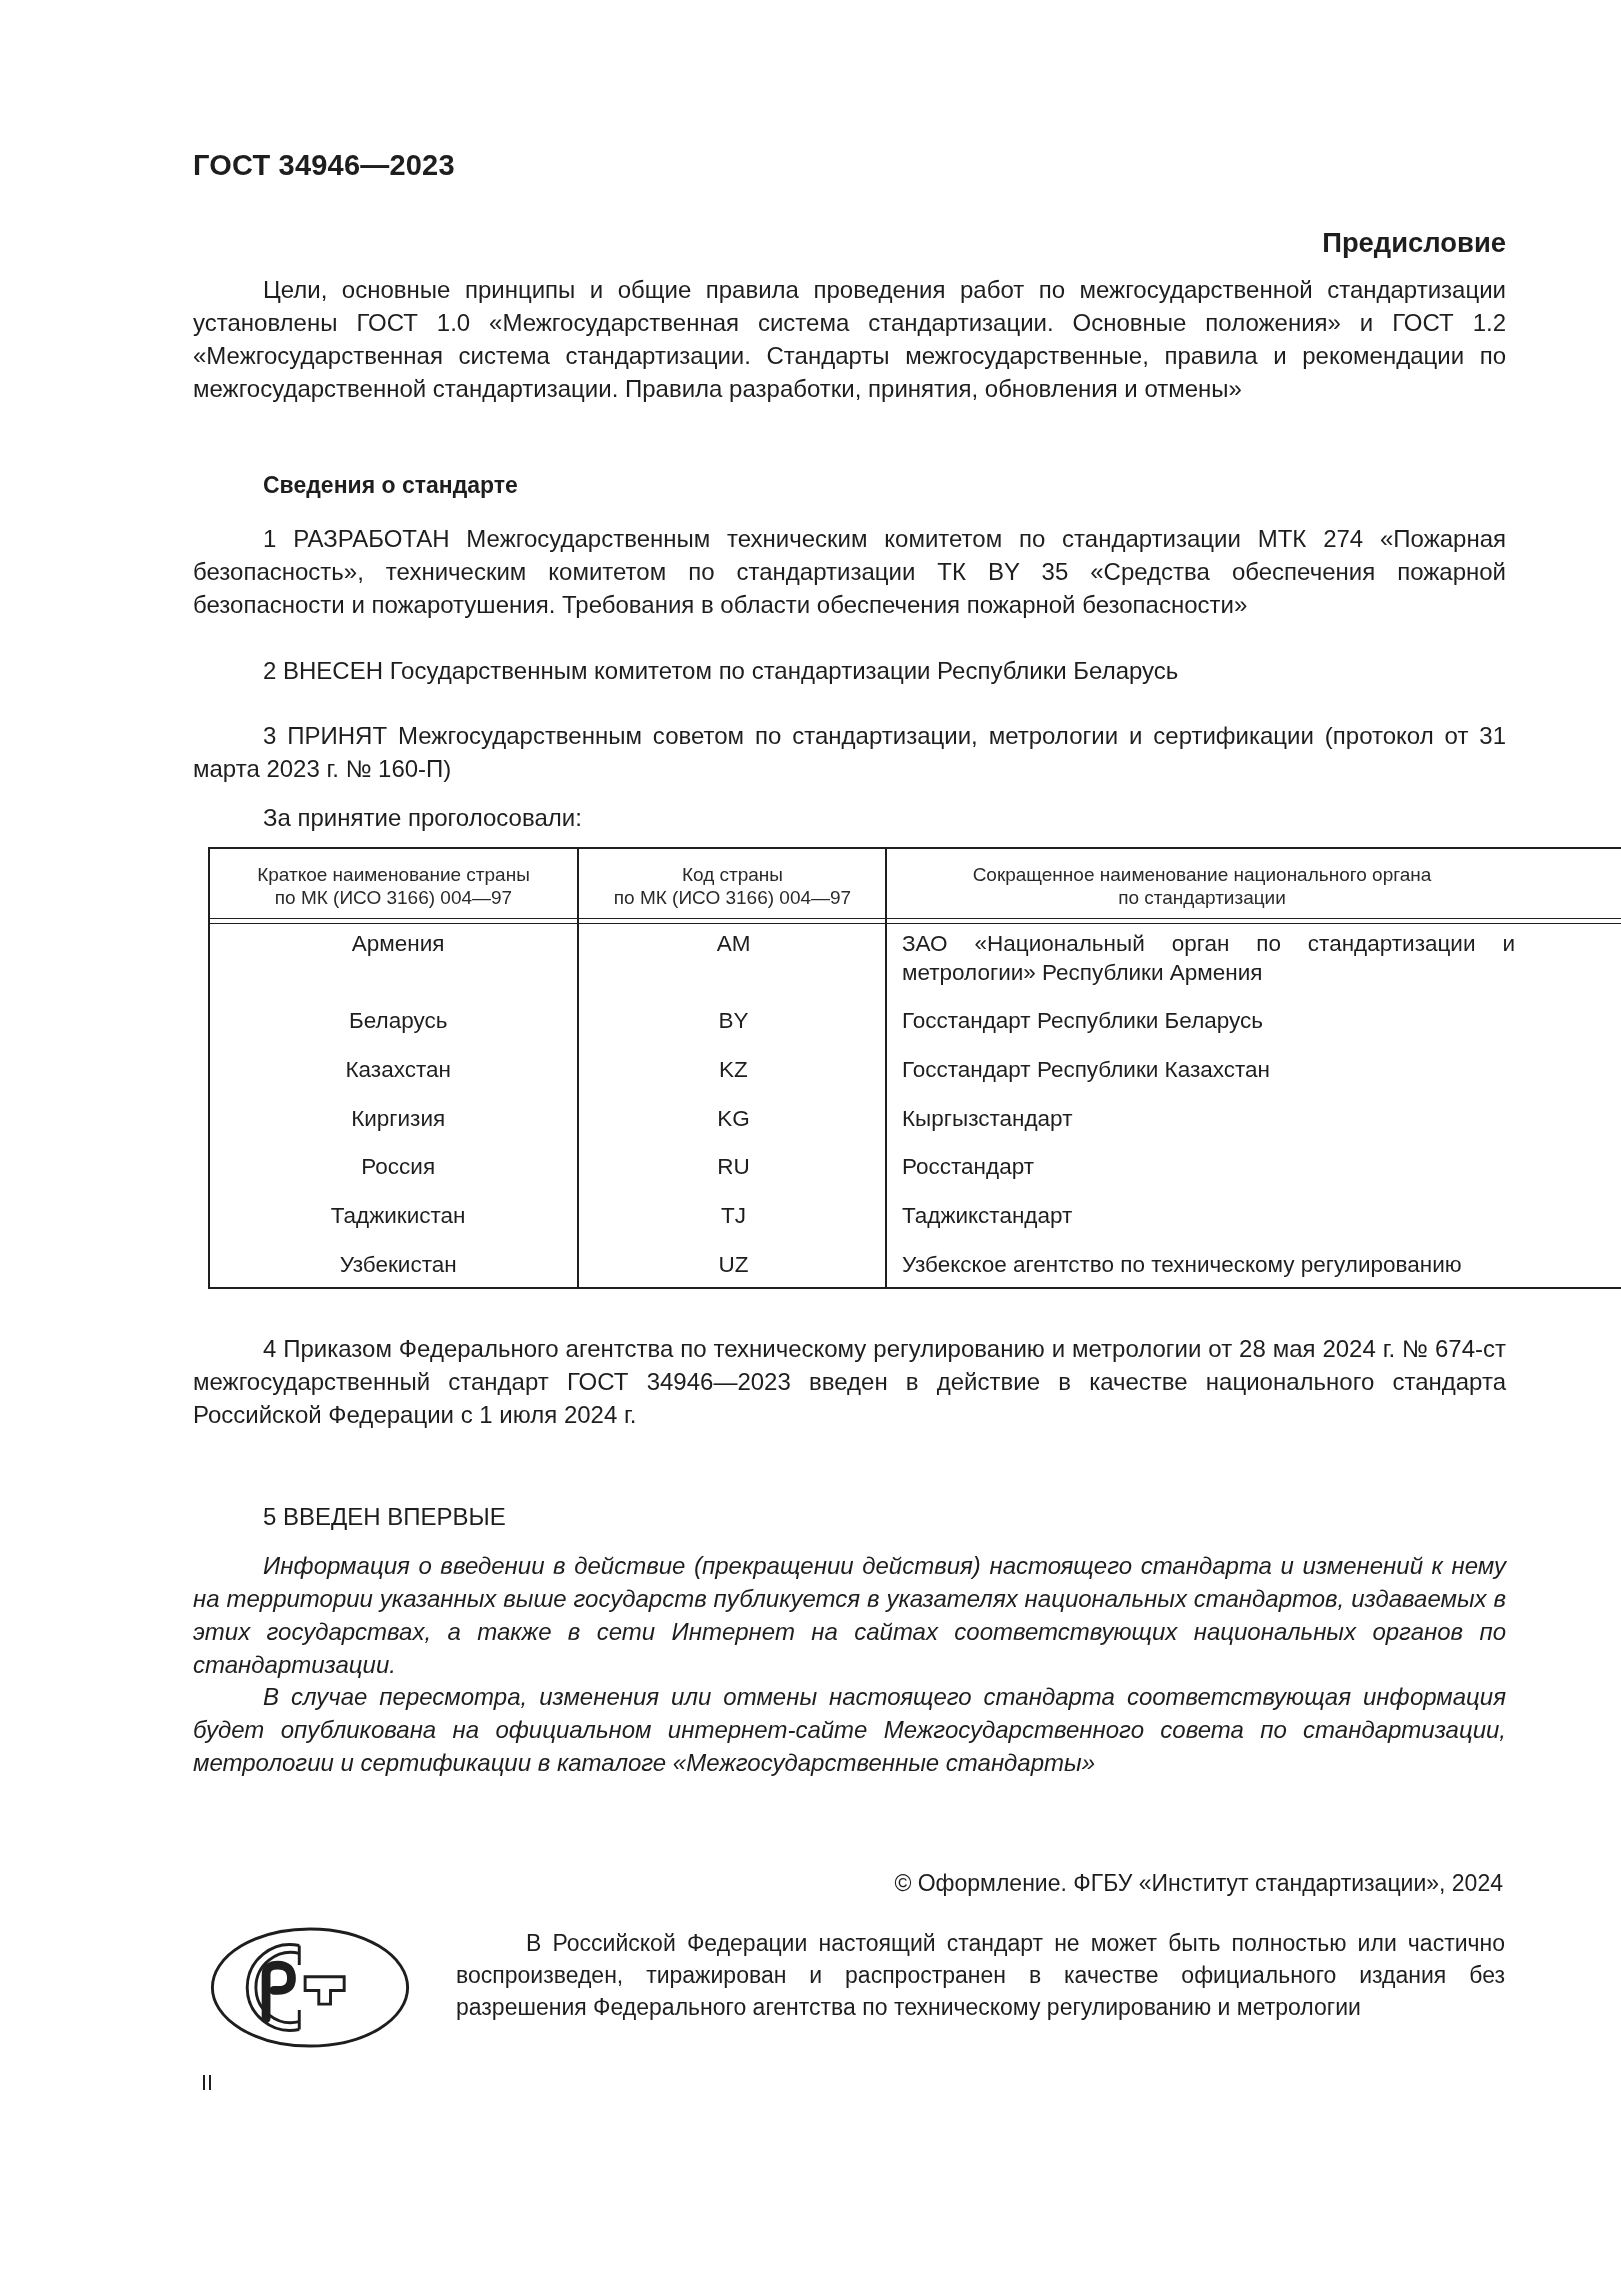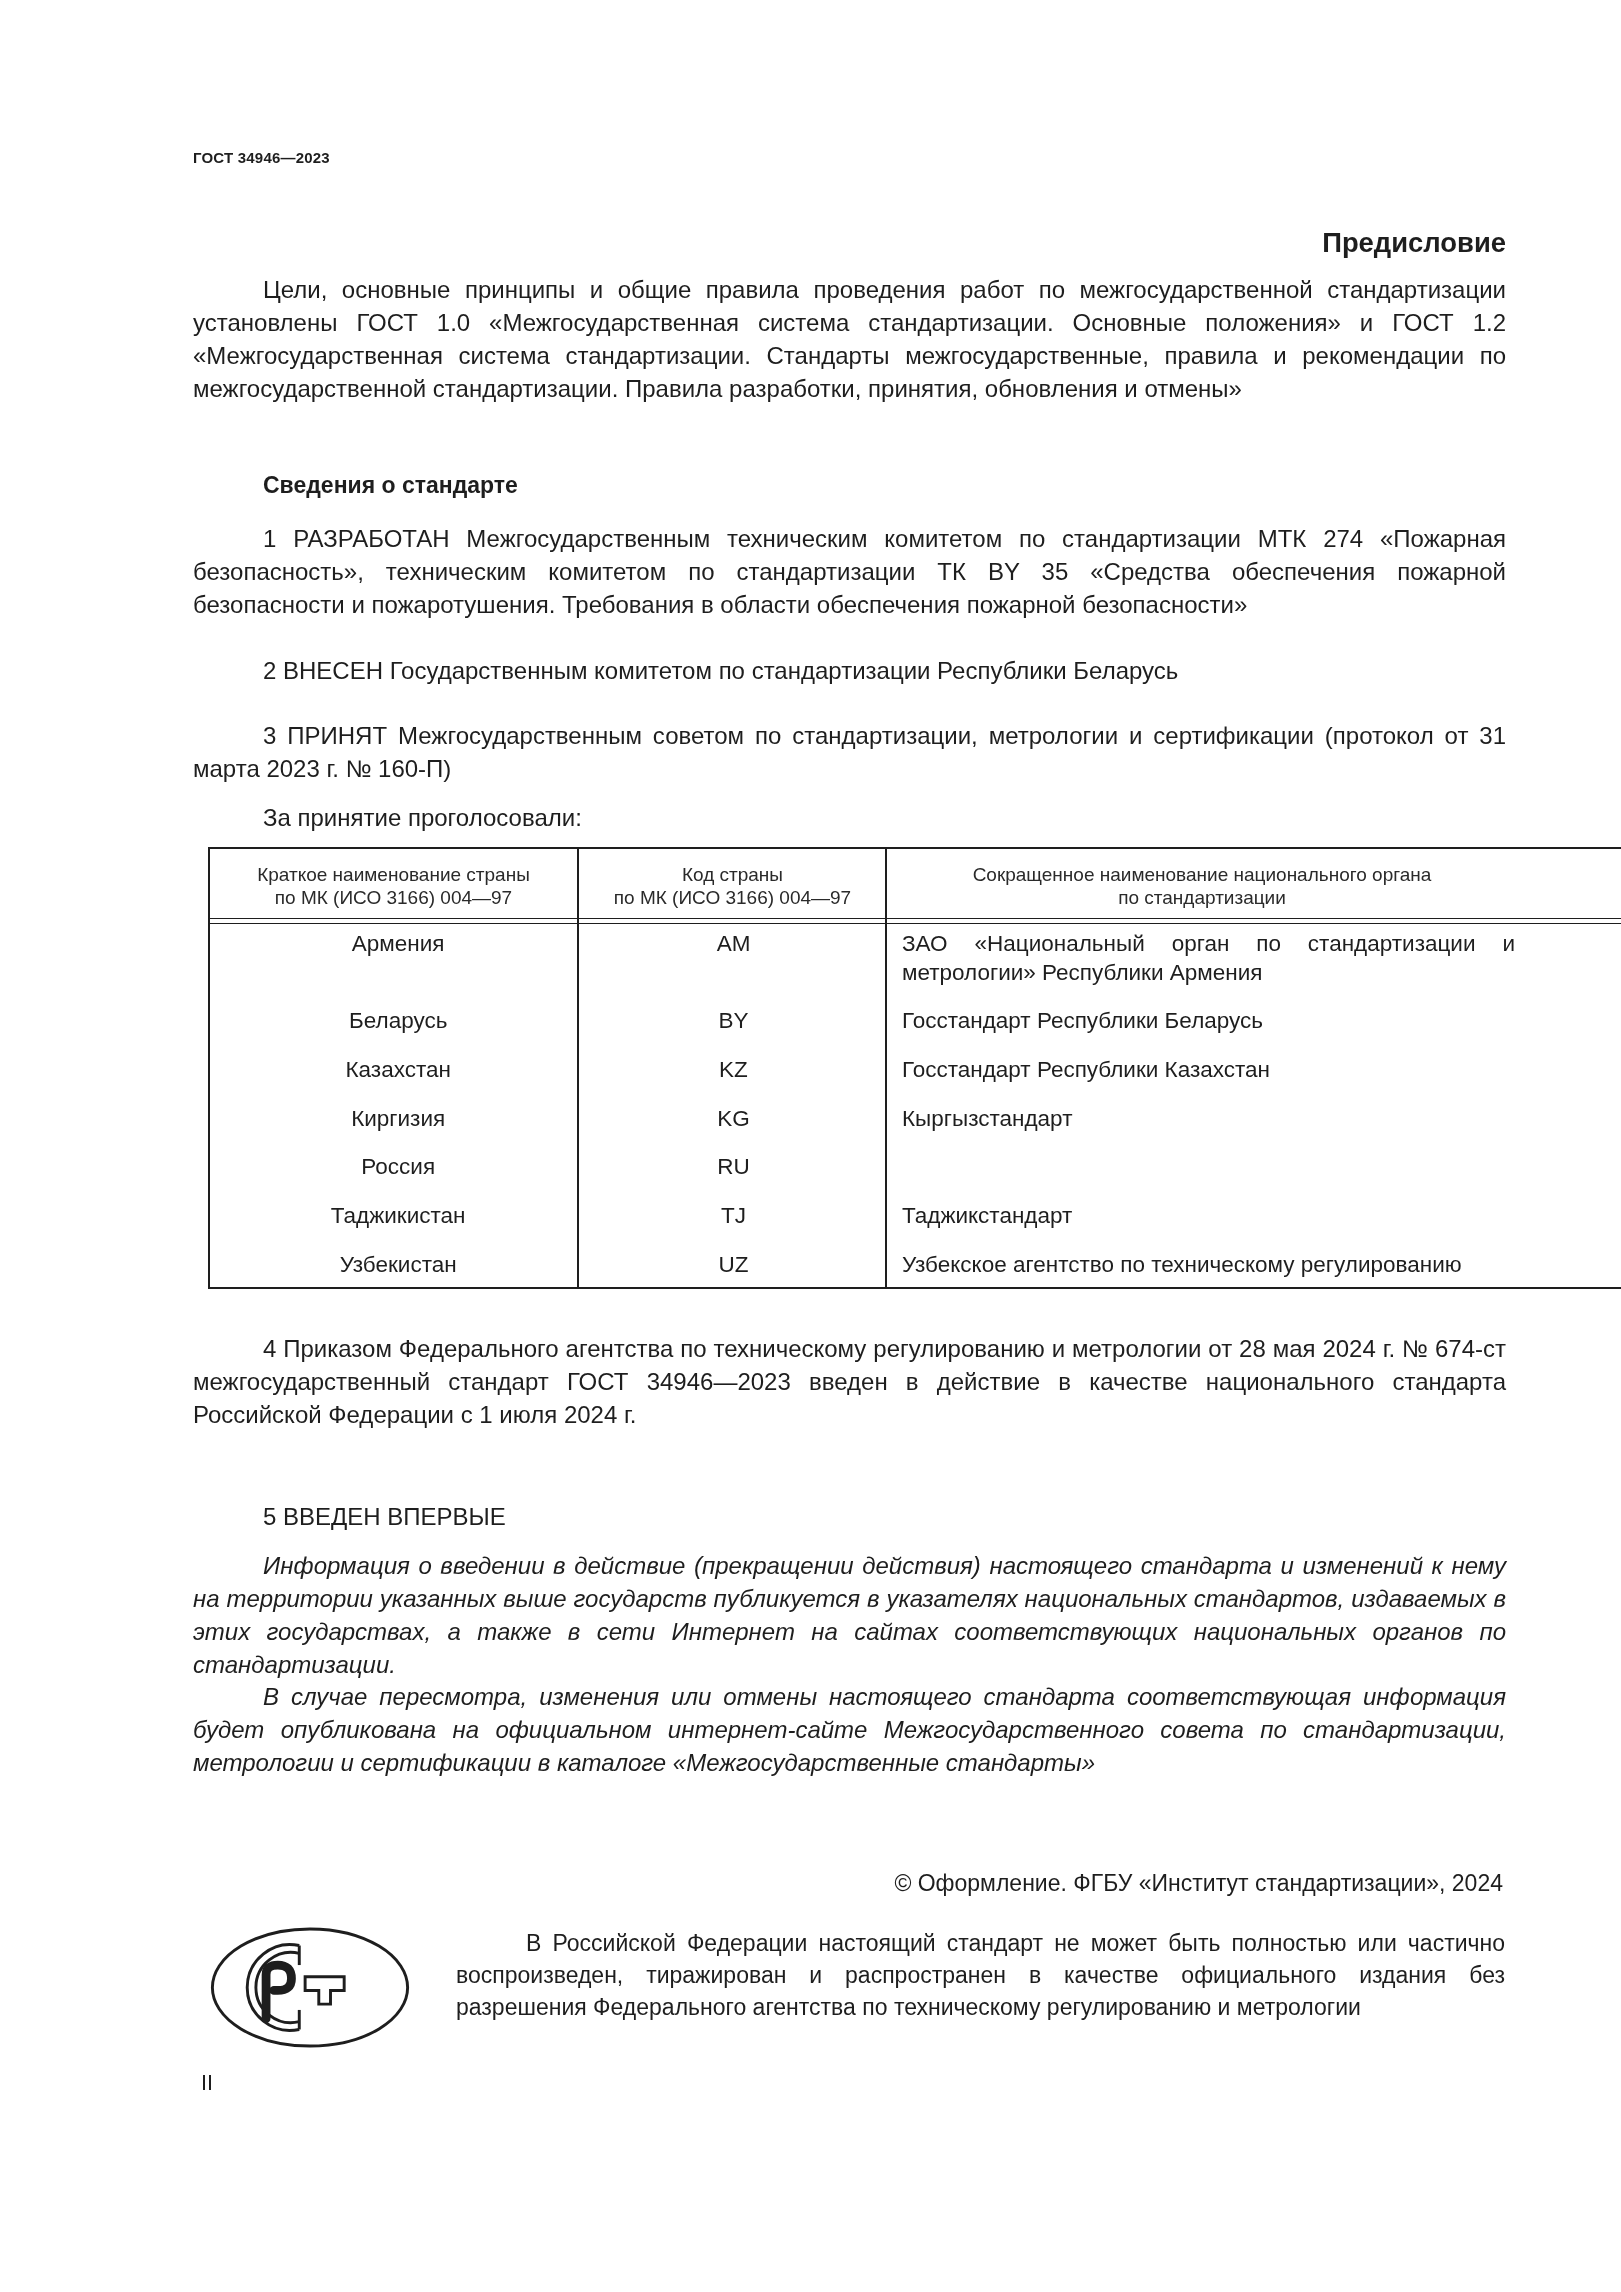--- a/index.html
+++ b/index.html
@@ -2,21 +2,21 @@
 <html><head>
 <meta charset="utf-8">
 <style>
   html, body { margin: 0; padding: 0; background: #ffffff; }
   body {
     width: 1621px; height: 2293px; position: relative; overflow: hidden;
     font-family: "Liberation Sans", sans-serif; color: #1e1e1e;
   }
   .abs { position: absolute; }
   .doc-code {
-    left: 193px; top: 149px; font-size: 15px; font-weight: bold; letter-spacing: 0.2px;
+    left: 193px; top: 149px; font-size: 29px; font-weight: bold; letter-spacing: 0.2px;
   }
   .preface-title {
     left: 193px; width: 1313px; top: 227px; text-align: right;
     font-size: 27.4px; font-weight: bold;
   }
   .para {
     left: 193px; width: 1313px; font-size: 24px; line-height: 33px;
     text-align: justify; text-align-last: left;
   }
   .para .indent { display: inline-block; width: 70px; }
@@ -87,20 +87,21 @@
   <div class="vt-cell vt-c1" style="top:206px">Казахстан</div>
   <div class="vt-cell vt-c2" style="top:206px">KZ</div>
   <div class="vt-cell vt-c3" style="top:206px">Госстандарт Республики Казахстан</div>
 
   <div class="vt-cell vt-c1" style="top:255px">Киргизия</div>
   <div class="vt-cell vt-c2" style="top:255px">KG</div>
   <div class="vt-cell vt-c3" style="top:255px">Кыргызстандарт</div>
 
   <div class="vt-cell vt-c1" style="top:303px">Россия</div>
   <div class="vt-cell vt-c2" style="top:303px">RU</div>
+  <div class="vt-cell vt-c3" style="top:303px">Росстандарт</div>
 
   <div class="vt-cell vt-c1" style="top:352px">Таджикистан</div>
   <div class="vt-cell vt-c2" style="top:352px">TJ</div>
   <div class="vt-cell vt-c3" style="top:352px">Таджикстандарт</div>
 
   <div class="vt-cell vt-c1" style="top:401px">Узбекистан</div>
   <div class="vt-cell vt-c2" style="top:401px">UZ</div>
   <div class="vt-cell vt-c3" style="top:401px">Узбекское агентство по техническому регулированию</div>
 </div>
 

